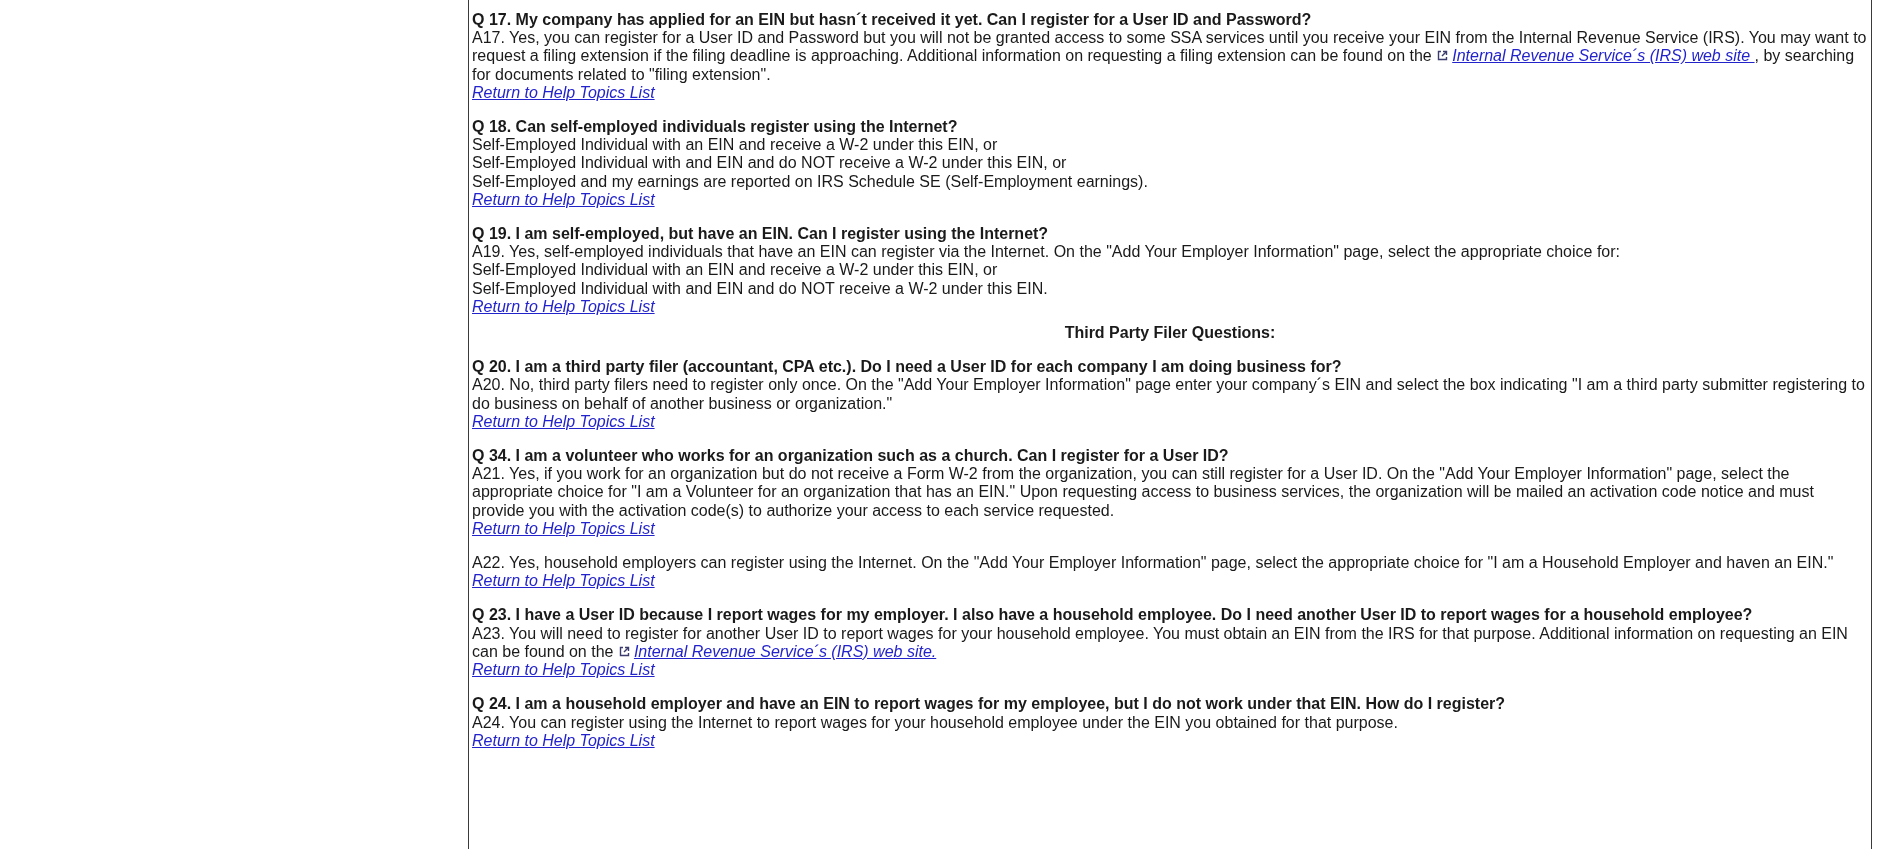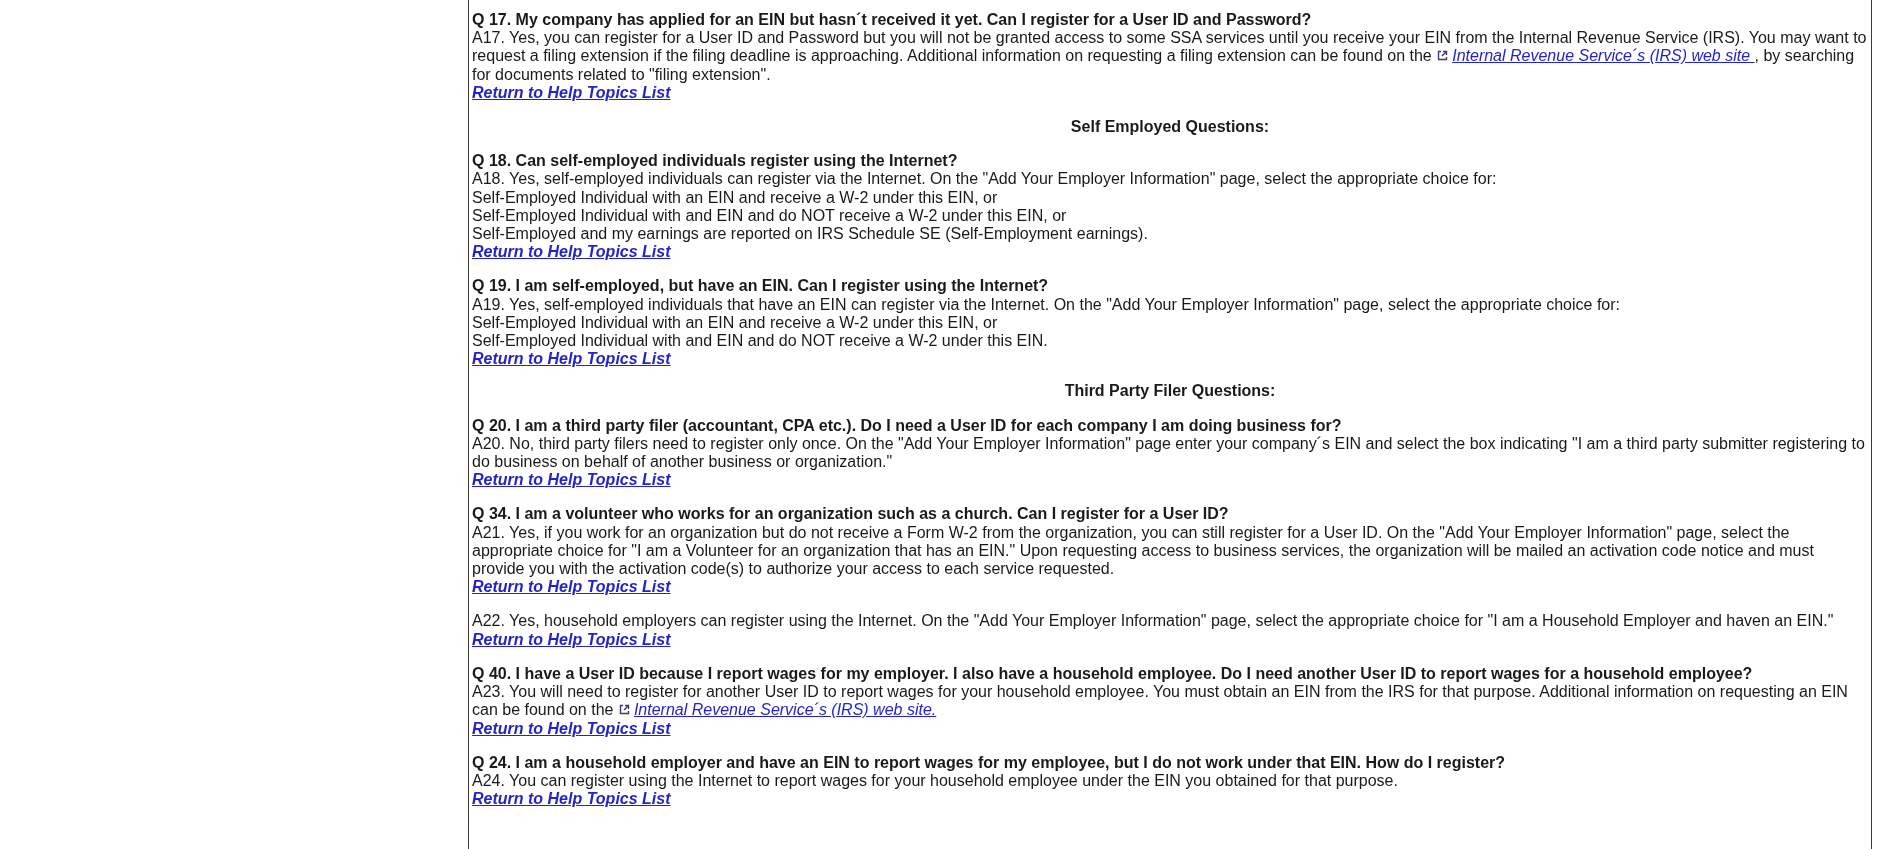--- a/index.html
+++ b/index.html
@@ -22,33 +22,33 @@
     top: 0;
     width: 1396px;
     height: 849px;
     border-left: 1px solid var(--border-color, #3a3a3a);
     border-right: 1px solid var(--border-color, #3a3a3a);
     padding: 11px 3px 0 3px;
     box-sizing: content-box;
     overflow: hidden;
   }
   .qa-block { margin: 0 0 16px 0; }
-  .qa-block.tight { margin-bottom: 14px; }
+  .qa-block.tight { margin-bottom: 8px; }
   .q-line { font-weight: bold; }
   .a-text { font-weight: normal; }
   .opt-line { white-space: nowrap; }
   .section-heading {
     text-align: center;
     font-weight: bold;
     margin: 0 0 16px 0;
   }
   a.return-link {
     display: inline-block;
     color: var(--link-blue, #2323cc);
-    font-weight: bold;
+    font-weight: normal;
     font-style: italic;
     text-decoration: underline;
     cursor: pointer;
     text-align: right;
   }
   a.inline-link {
     color: var(--link-blue, #2323cc);
     text-decoration: underline;
     cursor: pointer;
     font-style: italic;
@@ -68,25 +68,23 @@
   <div class="qa-block">
     <div class="q-line">Q 17. My company has applied for an EIN but hasn´t received it yet. Can I register for a User ID and Password?</div>
     <div class="a-text"><span>A17. Yes, you can register for a User ID and Password but you will not be granted access to some SSA services until you receive your EIN from the Internal Revenue Service (IRS). You may want to request a filing extension if the filing deadline is approaching. Additional information on requesting a filing extension can be found on the </span><span class="ext-icon"><svg width="13" height="13" viewBox="0 0 13 13">
             <path d="M5 2.5 H2.5 V10.5 H10.5 V8" fill="none" stroke="#3b3b6e" stroke-width="1.4"></path>
             <path d="M7 2.5 H10.5 V6" fill="none" stroke="#3b3b6e" stroke-width="1.4"></path>
             <line x1="6" y1="7" x2="10" y2="3" stroke="#3b3b6e" stroke-width="1.4"></line>
           </svg></span><a class="inline-link" href="#">Internal Revenue Service´s (IRS) web site </a><span>, by searching for documents related to "filing extension".</span></div>
     <a class="return-link" href="#">Return to Help Topics List</a>
   </div>
 
-  <div class="section-heading">Self Employed Questions:</div>
 
   <div class="qa-block">
     <div class="q-line">Q 18. Can self-employed individuals register using the Internet?</div>
-    <div class="a-text">A18. Yes, self-employed individuals can register via the Internet. On the "Add Your Employer Information" page, select the appropriate choice for:</div>
     <div class="a-text opt-line">Self-Employed Individual with an EIN and receive a W-2 under this EIN, or</div>
     <div class="a-text opt-line">Self-Employed Individual with and EIN and do NOT receive a W-2 under this EIN, or</div>
     <div class="a-text opt-line">Self-Employed and my earnings are reported on IRS Schedule SE (Self-Employment earnings).</div>
     <a class="return-link" href="#">Return to Help Topics List</a>
   </div>
 
   <div class="qa-block tight">
     <div class="q-line">Q 19. I am self-employed, but have an EIN. Can I register using the Internet?</div>
     <div class="a-text">A19. Yes, self-employed individuals that have an EIN can register via the Internet. On the "Add Your Employer Information" page, select the appropriate choice for:</div>
     <div class="a-text opt-line">Self-Employed Individual with an EIN and receive a W-2 under this EIN, or</div>
@@ -108,21 +106,21 @@
     <a class="return-link" href="#">Return to Help Topics List</a>
   </div>
 
 
   <div class="qa-block">
     <div class="a-text">A22. Yes, household employers can register using the Internet. On the "Add Your Employer Information" page, select the appropriate choice for "I am a Household Employer and haven an EIN."</div>
     <a class="return-link" href="#">Return to Help Topics List</a>
   </div>
 
   <div class="qa-block">
-    <div class="q-line">Q 40. I have a User ID because I report wages for my employer. I also have a household employee. Do I need another User ID to report wages for a household employee?</div>
+    <div class="q-line">Q 23. I have a User ID because I report wages for my employer. I also have a household employee. Do I need another User ID to report wages for a household employee?</div>
     <div class="a-text"><span>A23. You will need to register for another User ID to report wages for your household employee. You must obtain an EIN from the IRS for that purpose. Additional information on requesting an EIN can be found on the </span><span class="ext-icon"><svg width="13" height="13" viewBox="0 0 13 13">
             <path d="M5 2.5 H2.5 V10.5 H10.5 V8" fill="none" stroke="#3b3b6e" stroke-width="1.4"></path>
             <path d="M7 2.5 H10.5 V6" fill="none" stroke="#3b3b6e" stroke-width="1.4"></path>
             <line x1="6" y1="7" x2="10" y2="3" stroke="#3b3b6e" stroke-width="1.4"></line>
           </svg></span><a class="inline-link" href="#">Internal Revenue Service´s (IRS) web site.</a></div>
     <a class="return-link" href="#">Return to Help Topics List</a>
   </div>
 
   <div class="qa-block">
     <div class="q-line">Q 24. I am a household employer and have an EIN to report wages for my employee, but I do not work under that EIN. How do I register?</div>

